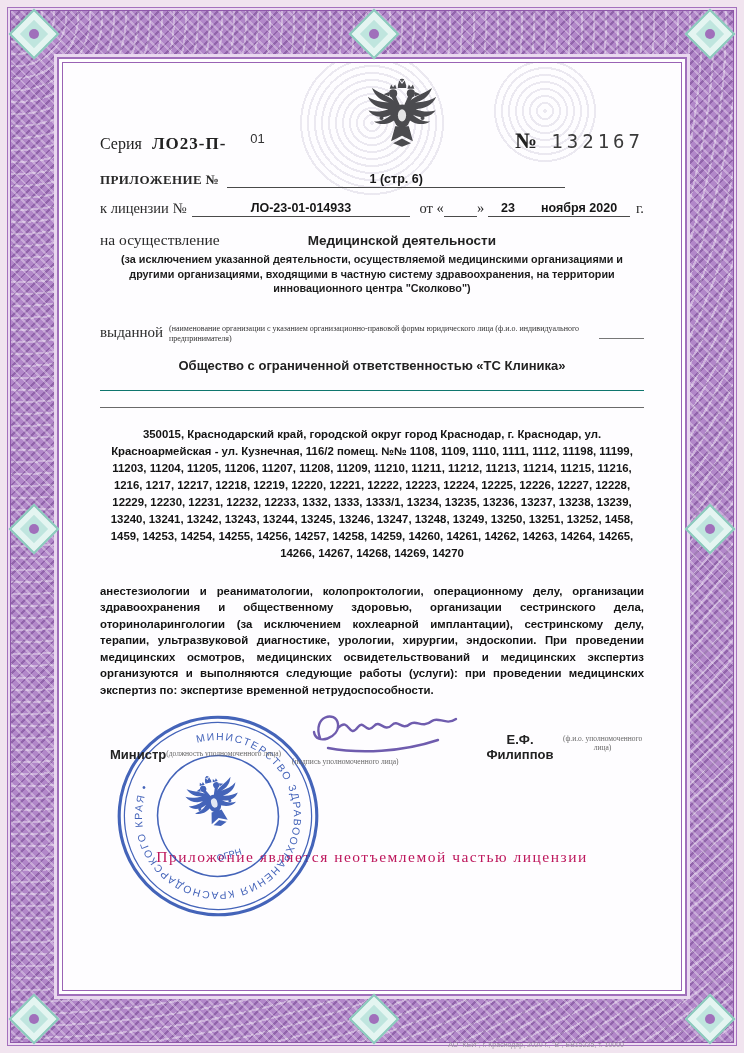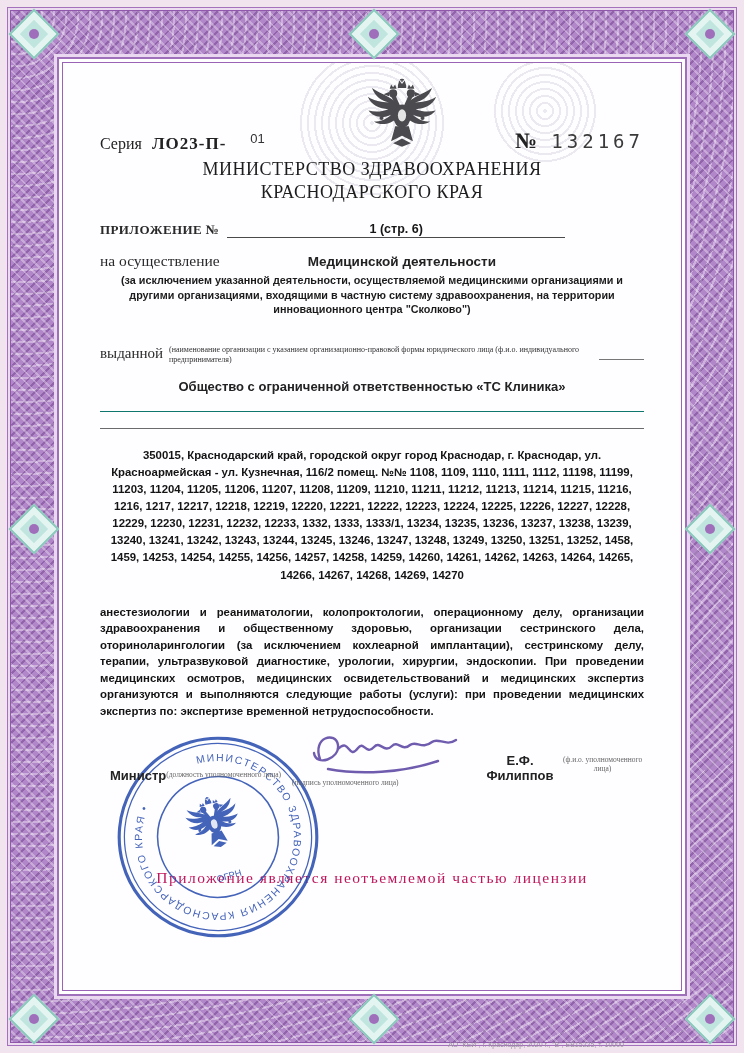--- a/index.html
+++ b/index.html
@@ -150,31 +150,38 @@
       </div>
       <svg class="emblem" viewBox="0 0 120 110">
           <use href="#eagle" width="120" height="110"></use>
         </svg>
       <div class="hdr-right">
         <span class="num-sign">№</span>
         <span class="num-value">132167</span>
       </div>
     </div>
 
-    <div class="ministry">
-      <div>МИНИСТЕРСТВО ЗДРАВООХРАНЕНИЯ</div>
-      <div>КРАСНОДАРСКОГО КРАЯ</div>
-    </div>
 
     <div class="row" style="margin-top:18px">
       <span class="lbl lbl-bold">ПРИЛОЖЕНИЕ №</span>
       <span class="uline" style="width:330px;margin-left:8px">1 (стр. 6)</span>
       <span class="fill"></span>
     </div>
 
+    <div class="row" style="margin-top:12px">
+      <span class="lbl">к лицензии №</span>
+      <span class="uline" style="width:250px;margin-left:6px">ЛО-23-01-014933</span>
+      <span class="lbl" style="margin-left:10px">от «</span>
+      <span class="uline" style="width:30px">&nbsp;</span>
+      <span class="lbl">»</span>
+      <span class="uline" style="width:160px;margin-left:4px">
+        <span>23</span><span class="gap"></span><span>ноября 2020</span>
+      </span>
+      <span class="lbl" style="margin-left:6px">г.</span>
+    </div>
 
     <div class="row" style="margin-top:14px;align-items:flex-start">
       <span class="lbl" style="font-size:15.5px">на осуществление</span>
       <span class="fill act-title">Медицинской деятельности</span>
       <span style="width:60px"></span>
     </div>
     <div class="act-note">(за исключением указанной деятельности, осуществляемой медицинскими организациями и другими организациями, входящими в частную систему здравоохранения, на территории инновационного центра "Сколково")</div>
 
     <div class="row" style="margin-top:28px;align-items:flex-start">
       <span class="lbl" style="font-size:15px">выданной</span>

